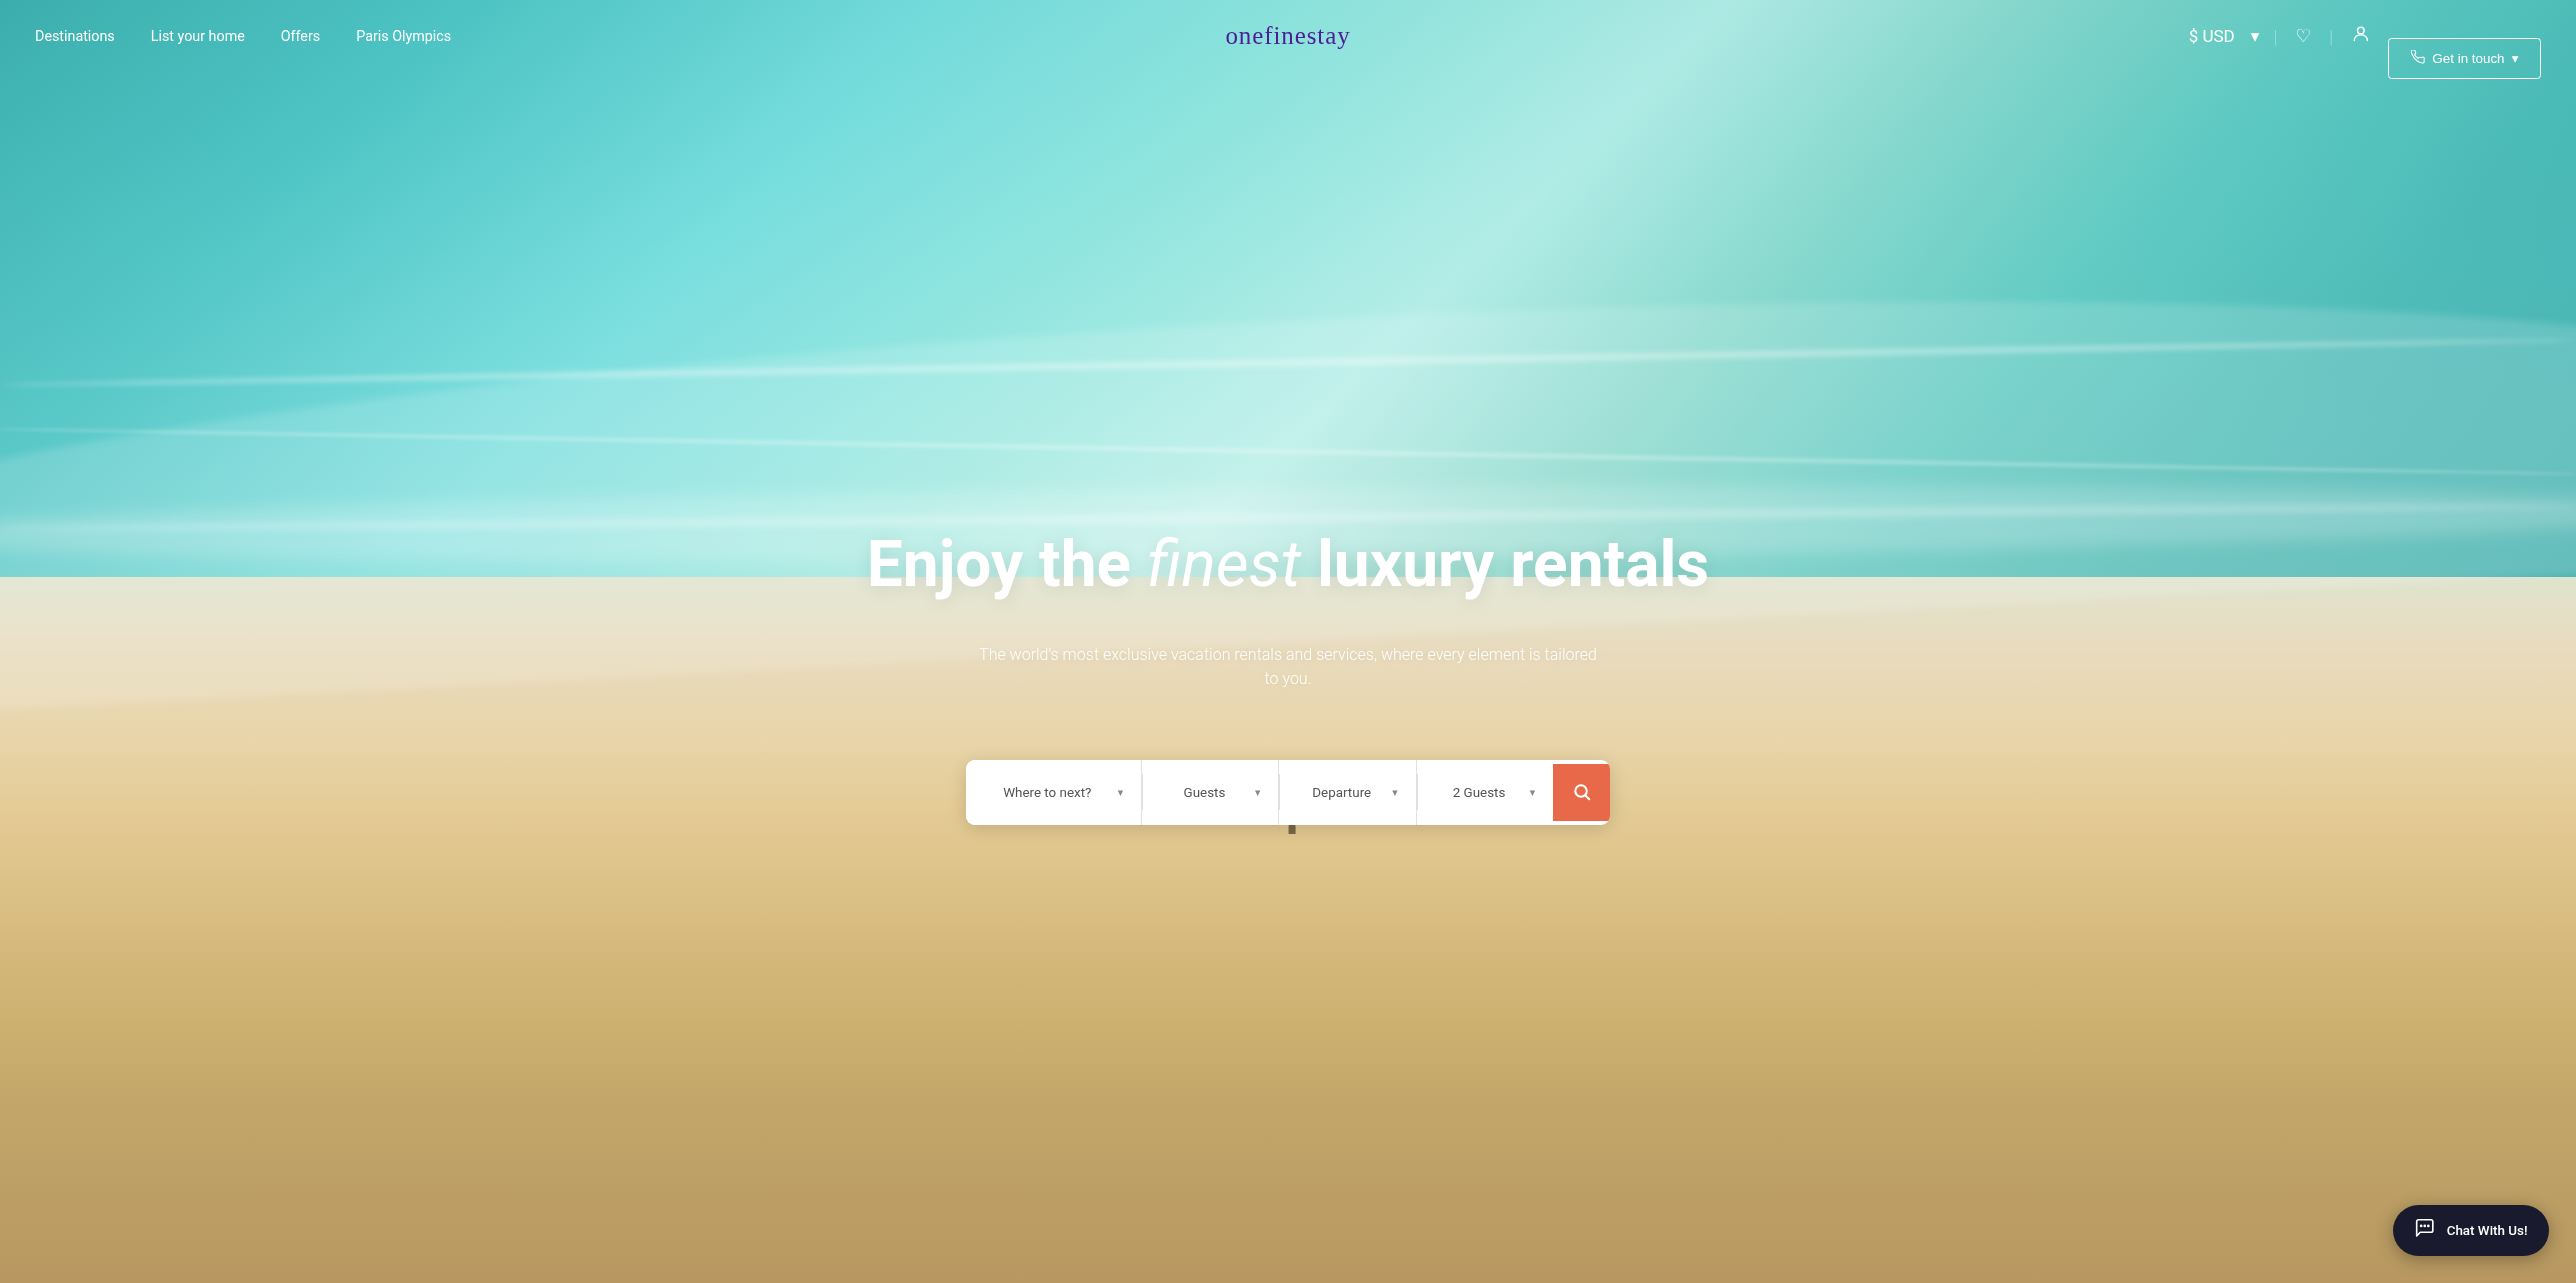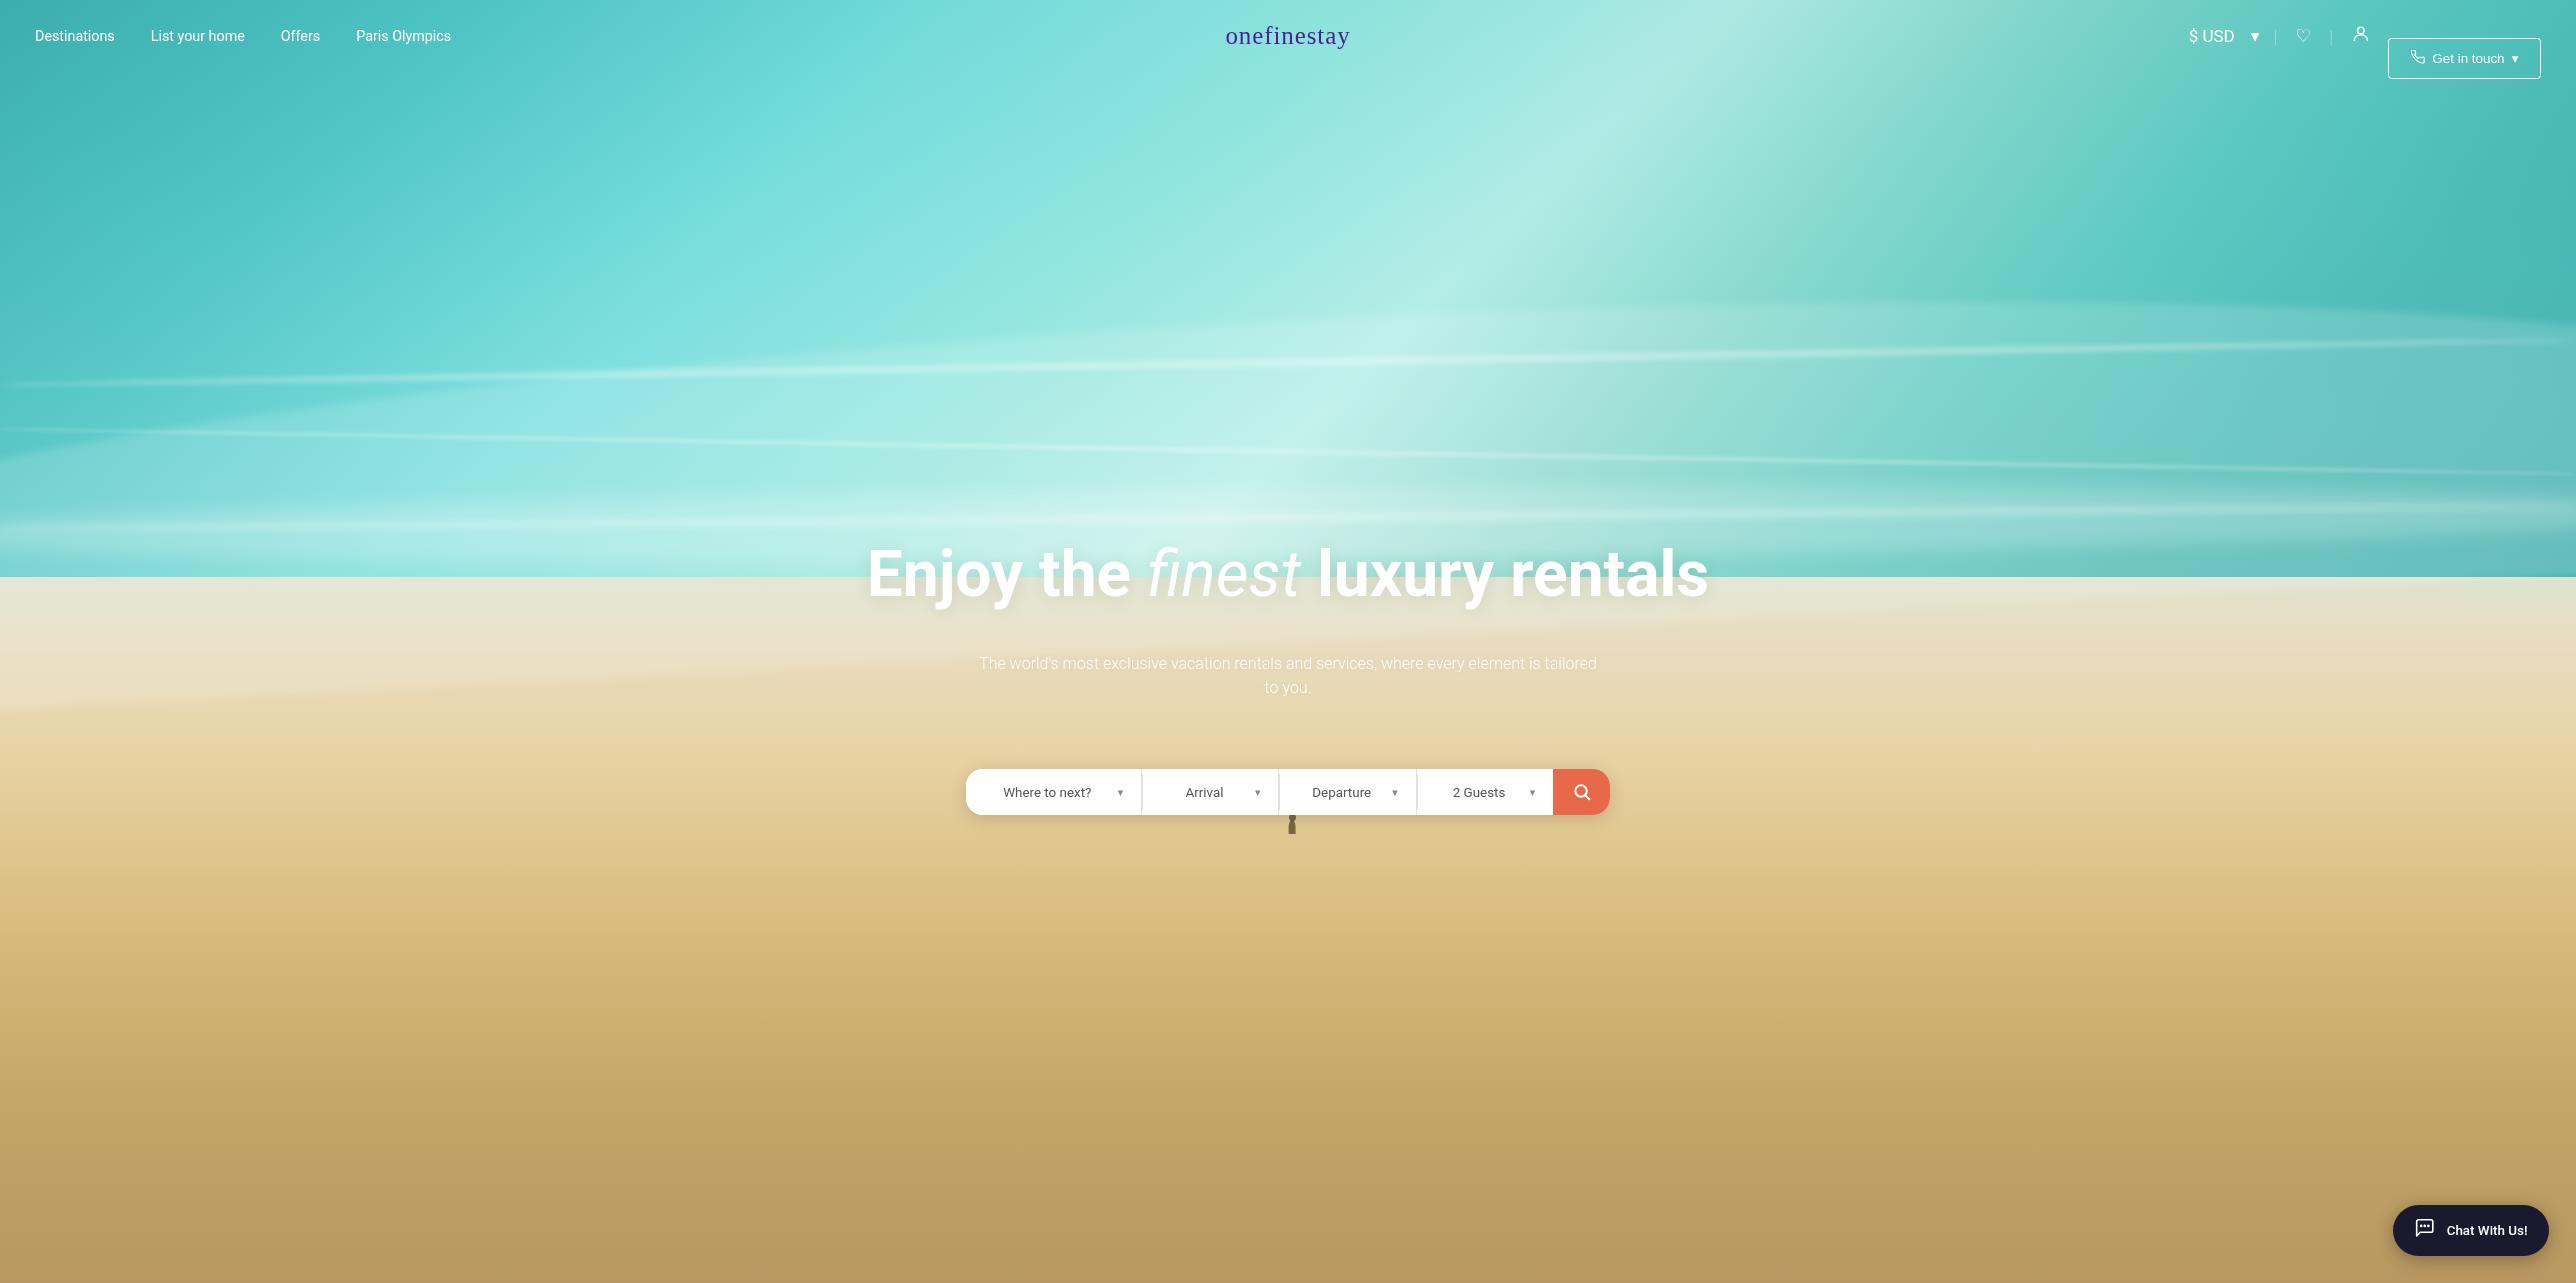--- a/index.html
+++ b/index.html
@@ -216,26 +216,26 @@
       font-weight: 300;
       margin-bottom: 45px;
       max-width: 627px;
       line-height: 1.5;
       text-shadow: 0 0.9px 9px rgba(0,0,0,0.1);
     }
 
     
     .search-bar {
       background: white;
-      border-radius: 17px;
+      border-radius: 9px;
       display: flex;
       align-items: center;
       width: 644px;
       max-width: 90vw;
-      height: 46px;
+      height: 65px;
       overflow: hidden;
       box-shadow: 0 3.6px 18px rgba(0,0,0,0.15);
     }
 
     .search-field {
       display: flex;
       align-items: center;
       justify-content: space-between;
       padding: 0 18px;
       cursor: pointer;
@@ -411,21 +411,21 @@
 
     <div class="search-bar">
       <div class="search-field" style="flex:1.4; border-right: 0.9px solid #e0e0e0; display:flex; align-items:center; padding: 0 18px; cursor:pointer; height:100%;">
         <span class="search-field-text">Where to next?</span>
         <span class="search-field-chevron">▾</span>
       </div>
 
       <div class="search-divider"></div>
 
       <div class="search-field" style="flex:1; border-right: 0.9px solid #e0e0e0; display:flex; align-items:center; padding: 0 18px; cursor:pointer; height:100%;">
-        <span class="search-field-text">Arrival</span>
+        <span class="search-field-text">Guests</span>
         <span class="search-field-chevron">▾</span>
       </div>
 
       <div class="search-divider"></div>
 
       <div class="search-field" style="flex:1; border-right: 0.9px solid #e0e0e0; display:flex; align-items:center; padding: 0 18px; cursor:pointer; height:100%;">
         <span class="search-field-text">Departure</span>
         <span class="search-field-chevron">▾</span>
       </div>
 

